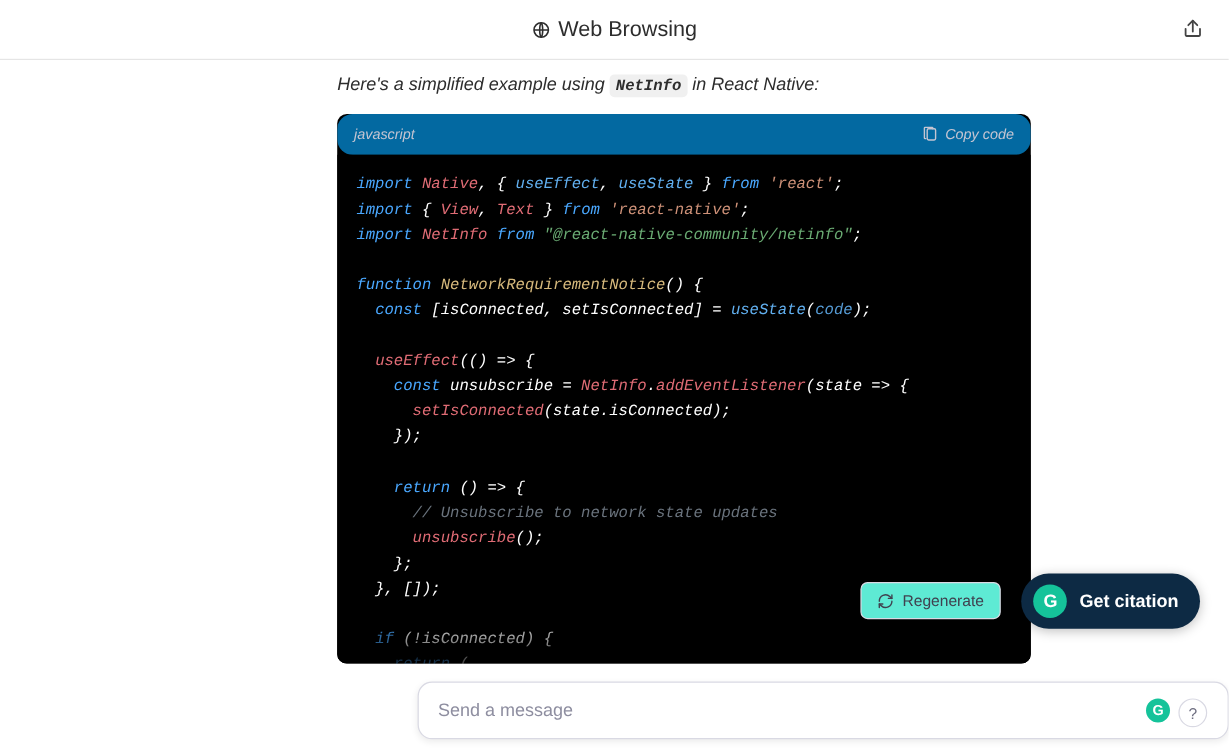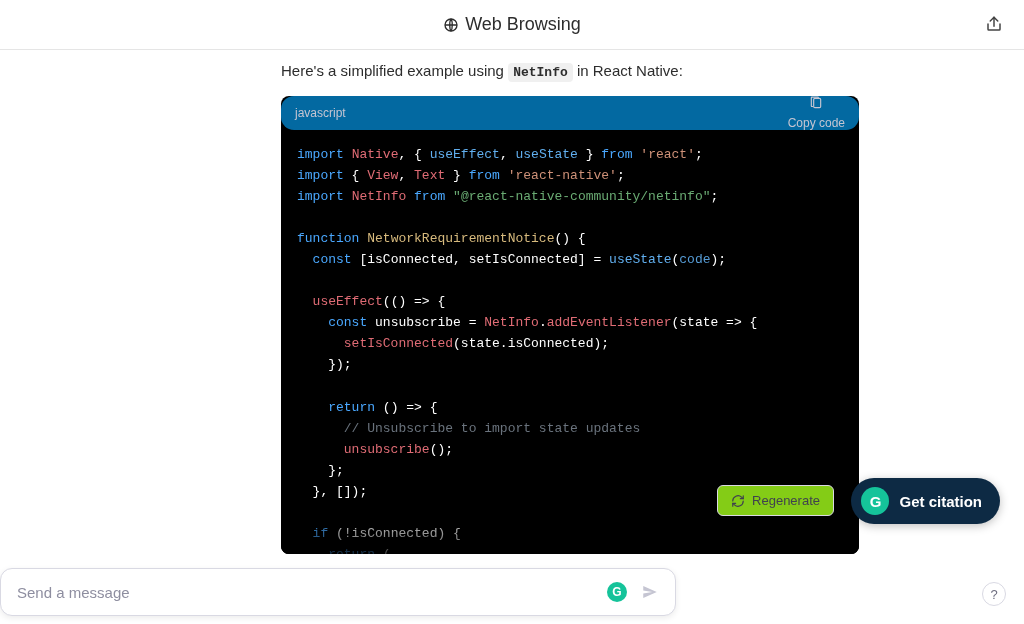--- a/index.html
+++ b/index.html
@@ -2,46 +2,46 @@
 <html><head>
 <meta charset="utf-8">
 <style>
   * { box-sizing: border-box; margin: 0; padding: 0; }
   html, body { width: 1024px; height: 624px; overflow: hidden; font-family: -apple-system, BlinkMacSystemFont, "Segoe UI", Helvetica, Arial, sans-serif; background: #fff; color: #1a1a1a; }
   .topbar { height: 50px; border-bottom: 1px solid #e5e5e5; display: flex; align-items: center; justify-content: center; position: relative; }
   .topbar-title { font-size: 18px; color: #2d2d2d; display: flex; align-items: center; gap: 6px; }
   .share-btn { position: absolute; right: 20px; top: 14px; width: 20px; height: 20px; display:flex; align-items:center; justify-content:center; cursor:pointer; color:#444; }
   .content { width: 100%; height: calc(100% - 50px); overflow: hidden; position: relative; }
   .scroll-area { padding: 12px 0 0 0; width: 100%; }
-  .message-wrap { width: 462px; margin: 0 auto; }
+  .message-wrap { width: 462px; margin: 0 auto; font-style: italic; }
   .intro-text { font-size: 15px; color: #2d2d2d; margin-bottom: 16px; }
   .inline-code { font-family: "SFMono-Regular", Consolas, "Liberation Mono", Menlo, monospace; background: #f0f0f0; padding: 2px 5px; border-radius: 4px; font-size: 13px; font-weight:600; }
   .code-block { width: 578px; border-radius: 8px; overflow: hidden; background: #000; }
   .code-header { background: #0369a1; height: 34px; display: flex; align-items: center; justify-content: space-between; padding: 0 14px; font-size: 12px; color: #c5c5d2; border-radius: 13px; }
-  .copy-group { display:flex; align-items:center; gap:6px; cursor:pointer;flex-direction:column; }
+  .copy-group { display:flex; align-items:center; gap:6px; cursor:pointer; }
   .code-body { background: #000; padding: 14px 16px; font-family: "SFMono-Regular", Consolas, "Liberation Mono", Menlo, monospace; font-size: 13px; line-height: 1.62; color: #fff; white-space: pre; overflow: hidden; height: 424px; position:relative; }
   .code-body::after{
     content:""; position:absolute; left:0; right:0; bottom:0; height:46px;
     background: linear-gradient(to bottom, rgba(0,0,0,0), rgba(0,0,0,0.75));
     pointer-events:none;
   }
   .tok-kw { color:#4aa8ff;text-align:center; } 
   .tok-id-red { color:#e06c75; } 
   .tok-id-blue { color:#61afef; } 
   .tok-fn-pale { color:#d7ba7d;margin-top:42px; } 
   .tok-str-orange { color:#ce9178; } 
   .tok-str-green { color:#6aab73; } 
   .tok-bool { color:#569cd6; }
   .tok-comment { color:#6a737d; }
   .tok-punc { color:#fff; }
 
-  .regenerate-pill { position:absolute; right:190px; bottom:108px; background:#84cc16; border:1px solid #d9d9e3; border-radius:6px; padding:7px 13px; font-size:13px; color:#40414f; display:flex; gap:7px; align-items:center; cursor:pointer; box-shadow: 0 1px 2px rgba(0,0,0,0.04);}
+  .regenerate-pill { position:absolute; right:190px; bottom:108px; background:#5eead4; border:1px solid #d9d9e3; border-radius:6px; padding:7px 13px; font-size:13px; color:#40414f; display:flex; gap:7px; align-items:center; cursor:pointer; box-shadow: 0 1px 2px rgba(0,0,0,0.04);}
   .get-citation { position:absolute; right:24px; bottom:100px; background:#0d2a44; color:#fff; border-radius:26px; padding:9px 18px 9px 10px; font-size:15px; font-weight:600; display:flex; gap:10px; align-items:center; cursor:pointer; box-shadow:0 2px 10px rgba(0,0,0,0.25);}
   .citation-dot { width:28px; height:28px; border-radius:50%; background:#15c39a; display:flex; align-items:center; justify-content:center; color:#fff; font-weight:700; font-size:15px;}
-  .input-bar-wrap { position:absolute; left:0; right:0; bottom:8px; display:flex; flex-direction:row; align-items:flex-end; }
+  .input-bar-wrap { position:absolute; left:0; right:0; bottom:8px; display:flex; flex-direction:column; align-items:flex-end; }
   .input-bar { width:676px; height:48px; background:#fff; border:1px solid #d9d9e3; border-radius:12px; box-shadow:0 2px 6px rgba(0,0,0,0.08); display:flex; align-items:center; padding:0 12px 0 16px; gap:10px;}
   .input-bar input { flex:1; border:none; outline:none; font-size:15px; color:#40414f; background:transparent;}
   .input-bar input::placeholder { color:#8e8ea0; }
   .grammarly-dot { width:20px; height:20px; border-radius:50%; background:#15c39a; display:flex; align-items:center; justify-content:center; color:#fff; font-size:12px; font-weight:700;}
   .send-btn { color:#c5c5d2; font-size:18px; padding:2px 4px; }
   .disclaimer { font-size:11px; color:#6e6e80; margin-top:8px; text-align:center; }
   .disclaimer a { color:#6e6e80; text-decoration:underline; cursor:pointer;}
   .help-btn { position:absolute; right:18px; bottom:18px; width:24px; height:24px; border:1px solid #d9d9e3; border-radius:50%; display:flex; align-items:center; justify-content:center; font-size:13px; color:#6e6e80; background:#fff; cursor:pointer;}
   svg { display:block; }
 </style>
@@ -93,21 +93,21 @@
 
 <span class="tok-kw">function</span> <span class="tok-fn-pale">NetworkRequirementNotice</span><span class="tok-punc">() {</span>
 <span>  </span><span class="tok-kw">const</span><span class="tok-punc"> [isConnected, setIsConnected] = </span><span class="tok-id-blue">useState</span><span class="tok-punc">(</span><span class="tok-bool">code</span><span class="tok-punc">);</span>
 
 <span>  </span><span class="tok-id-red">useEffect</span><span class="tok-punc">(() =&gt; {</span>
 <span>    </span><span class="tok-kw">const</span><span class="tok-punc"> unsubscribe = </span><span class="tok-id-red">NetInfo</span><span class="tok-punc">.</span><span class="tok-id-red">addEventListener</span><span class="tok-punc">(state =&gt; {</span>
 <span>      </span><span class="tok-id-red">setIsConnected</span><span class="tok-punc">(state.isConnected);</span>
 <span class="tok-punc">    });</span>
 
 <span>    </span><span class="tok-kw">return</span><span class="tok-punc"> () =&gt; {</span>
-<span>      </span><span class="tok-comment">// Unsubscribe to import state updates</span>
+<span>      </span><span class="tok-comment">// Unsubscribe to network state updates</span>
 <span>      </span><span class="tok-id-red">unsubscribe</span><span class="tok-punc">();</span>
 <span class="tok-punc">    };</span>
 <span class="tok-punc">  }, []);</span>
 
 <span>  </span><span class="tok-kw">if</span><span class="tok-punc"> (!isConnected) {</span>
 <span>    </span><span class="tok-kw">return</span><span class="tok-punc"> (</span></div>
       </div>
     </div>
   </div>
 

